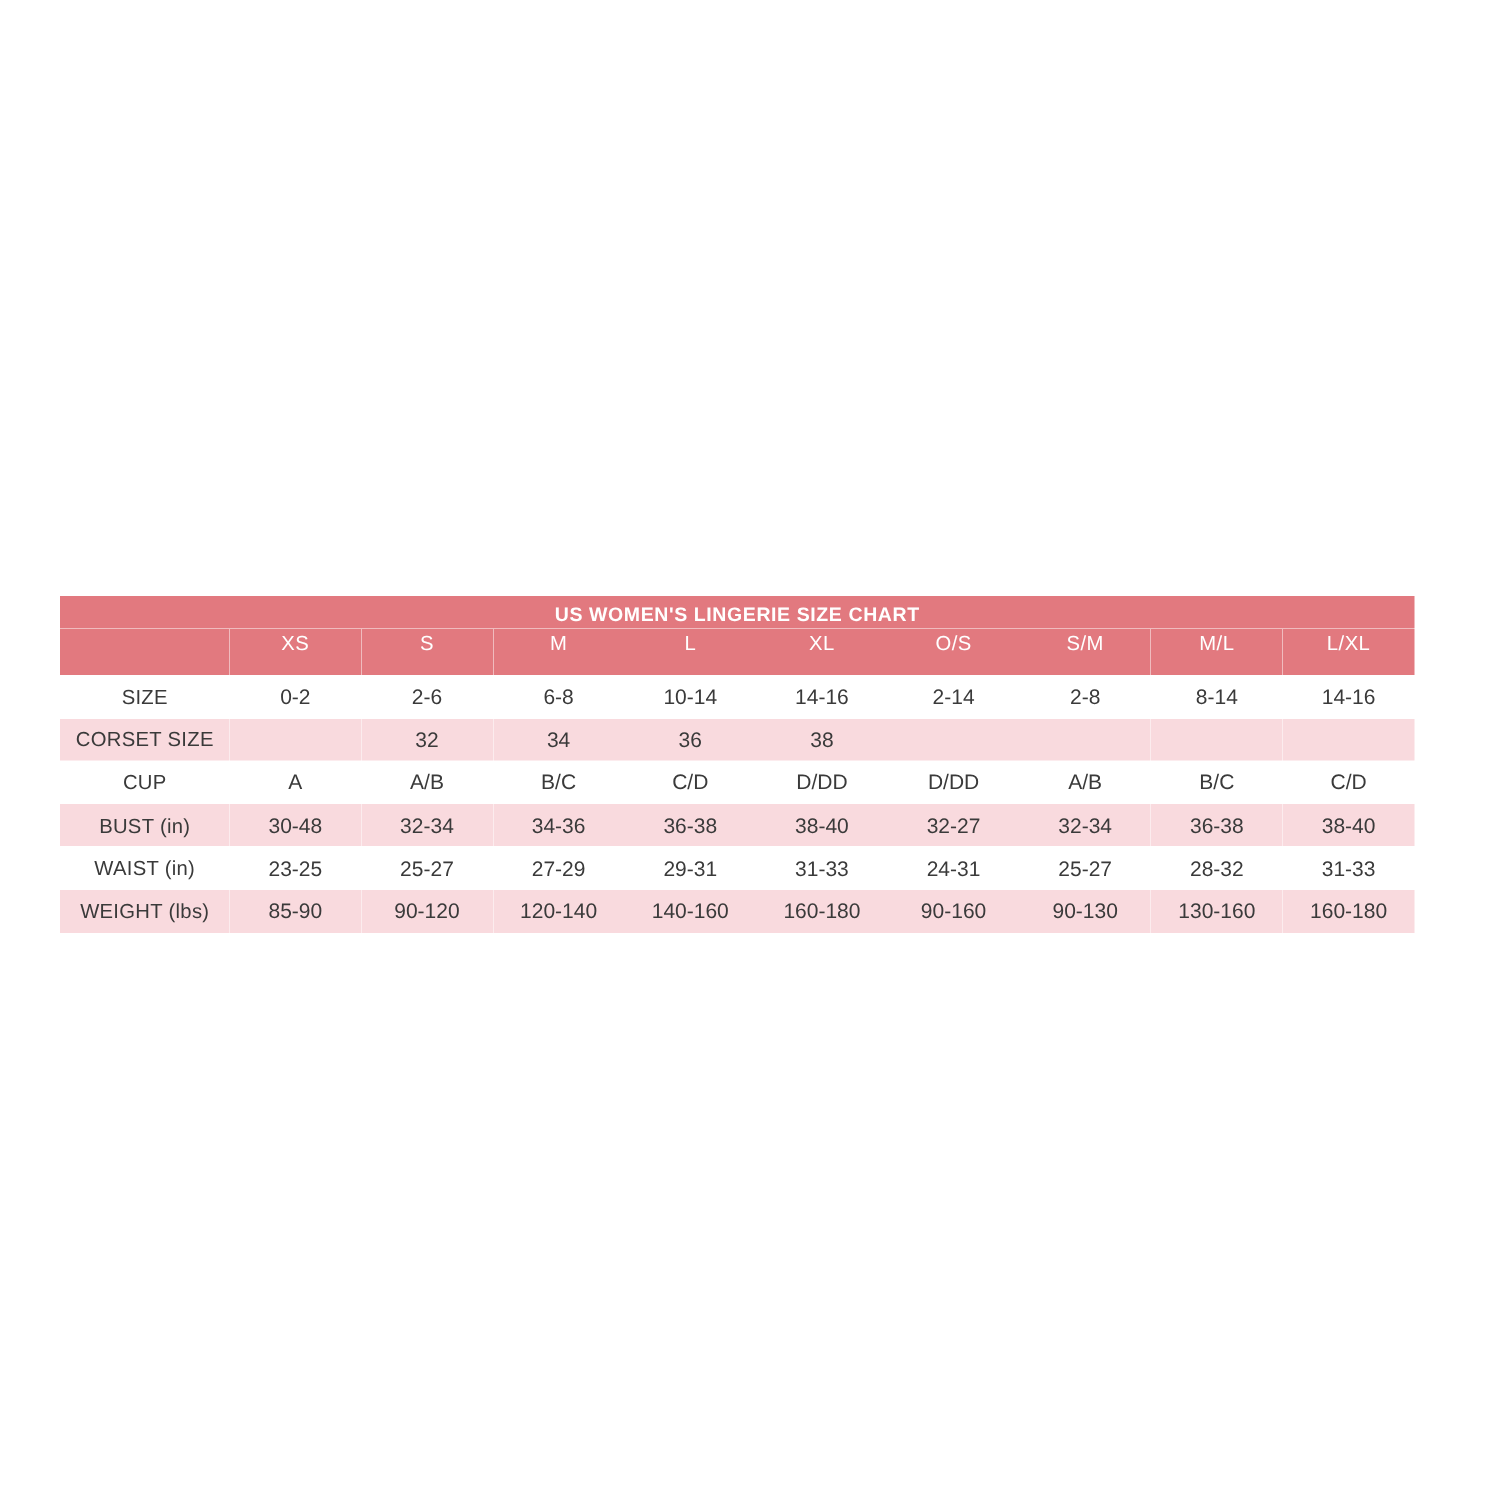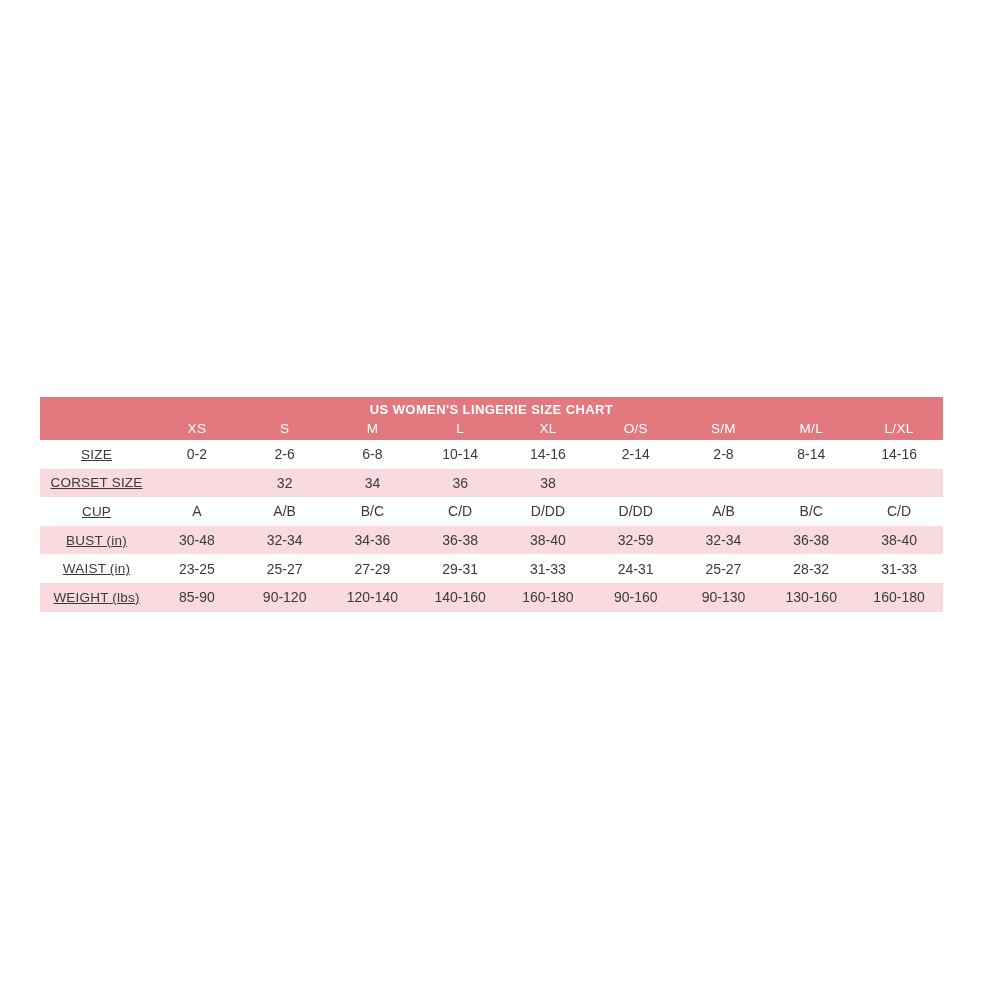--- a/index.html
+++ b/index.html
@@ -42,35 +42,34 @@
     height: 19px;
     padding-top: 3px;
   }
   tr.header-row th {
     background: var(--header-bg, #e2797f);
     color: var(--header-text, #ffffff);
     font-size: 13.5px;
     font-weight: 400;
     letter-spacing: 0.3px;
     height: 18px;
-    padding-bottom: 3px;
+    padding-bottom: 13px;
   }
   tbody td {
     height: 28.6px;
     font-size: 14px;
     color: var(--body-text, #3a3a3a);
     background: var(--row-white, #ffffff);
   }
   tbody tr:nth-child(even) td {
     background: var(--row-stripe, #f9dade);
   }
   tbody td.row-label {
     font-size: 13.5px;
     letter-spacing: 0.2px;
-    text-decoration: underline;
   }
 </style>
 </head>
 <body>
 
 <div class="canvas">
   <table class="size-chart">
     <colgroup id="colgroup">
         <col style="width: 113px;">
         <col>
@@ -137,21 +136,21 @@
           <td>B/C</td>
           <td>C/D</td>
         </tr>
         <tr>
           <td class="row-label">BUST (in)</td>
           <td>30-48</td>
           <td>32-34</td>
           <td>34-36</td>
           <td>36-38</td>
           <td>38-40</td>
-          <td>32-59</td>
+          <td>32-27</td>
           <td>32-34</td>
           <td>36-38</td>
           <td>38-40</td>
         </tr>
         <tr>
           <td class="row-label">WAIST (in)</td>
           <td>23-25</td>
           <td>25-27</td>
           <td>27-29</td>
           <td>29-31</td>

